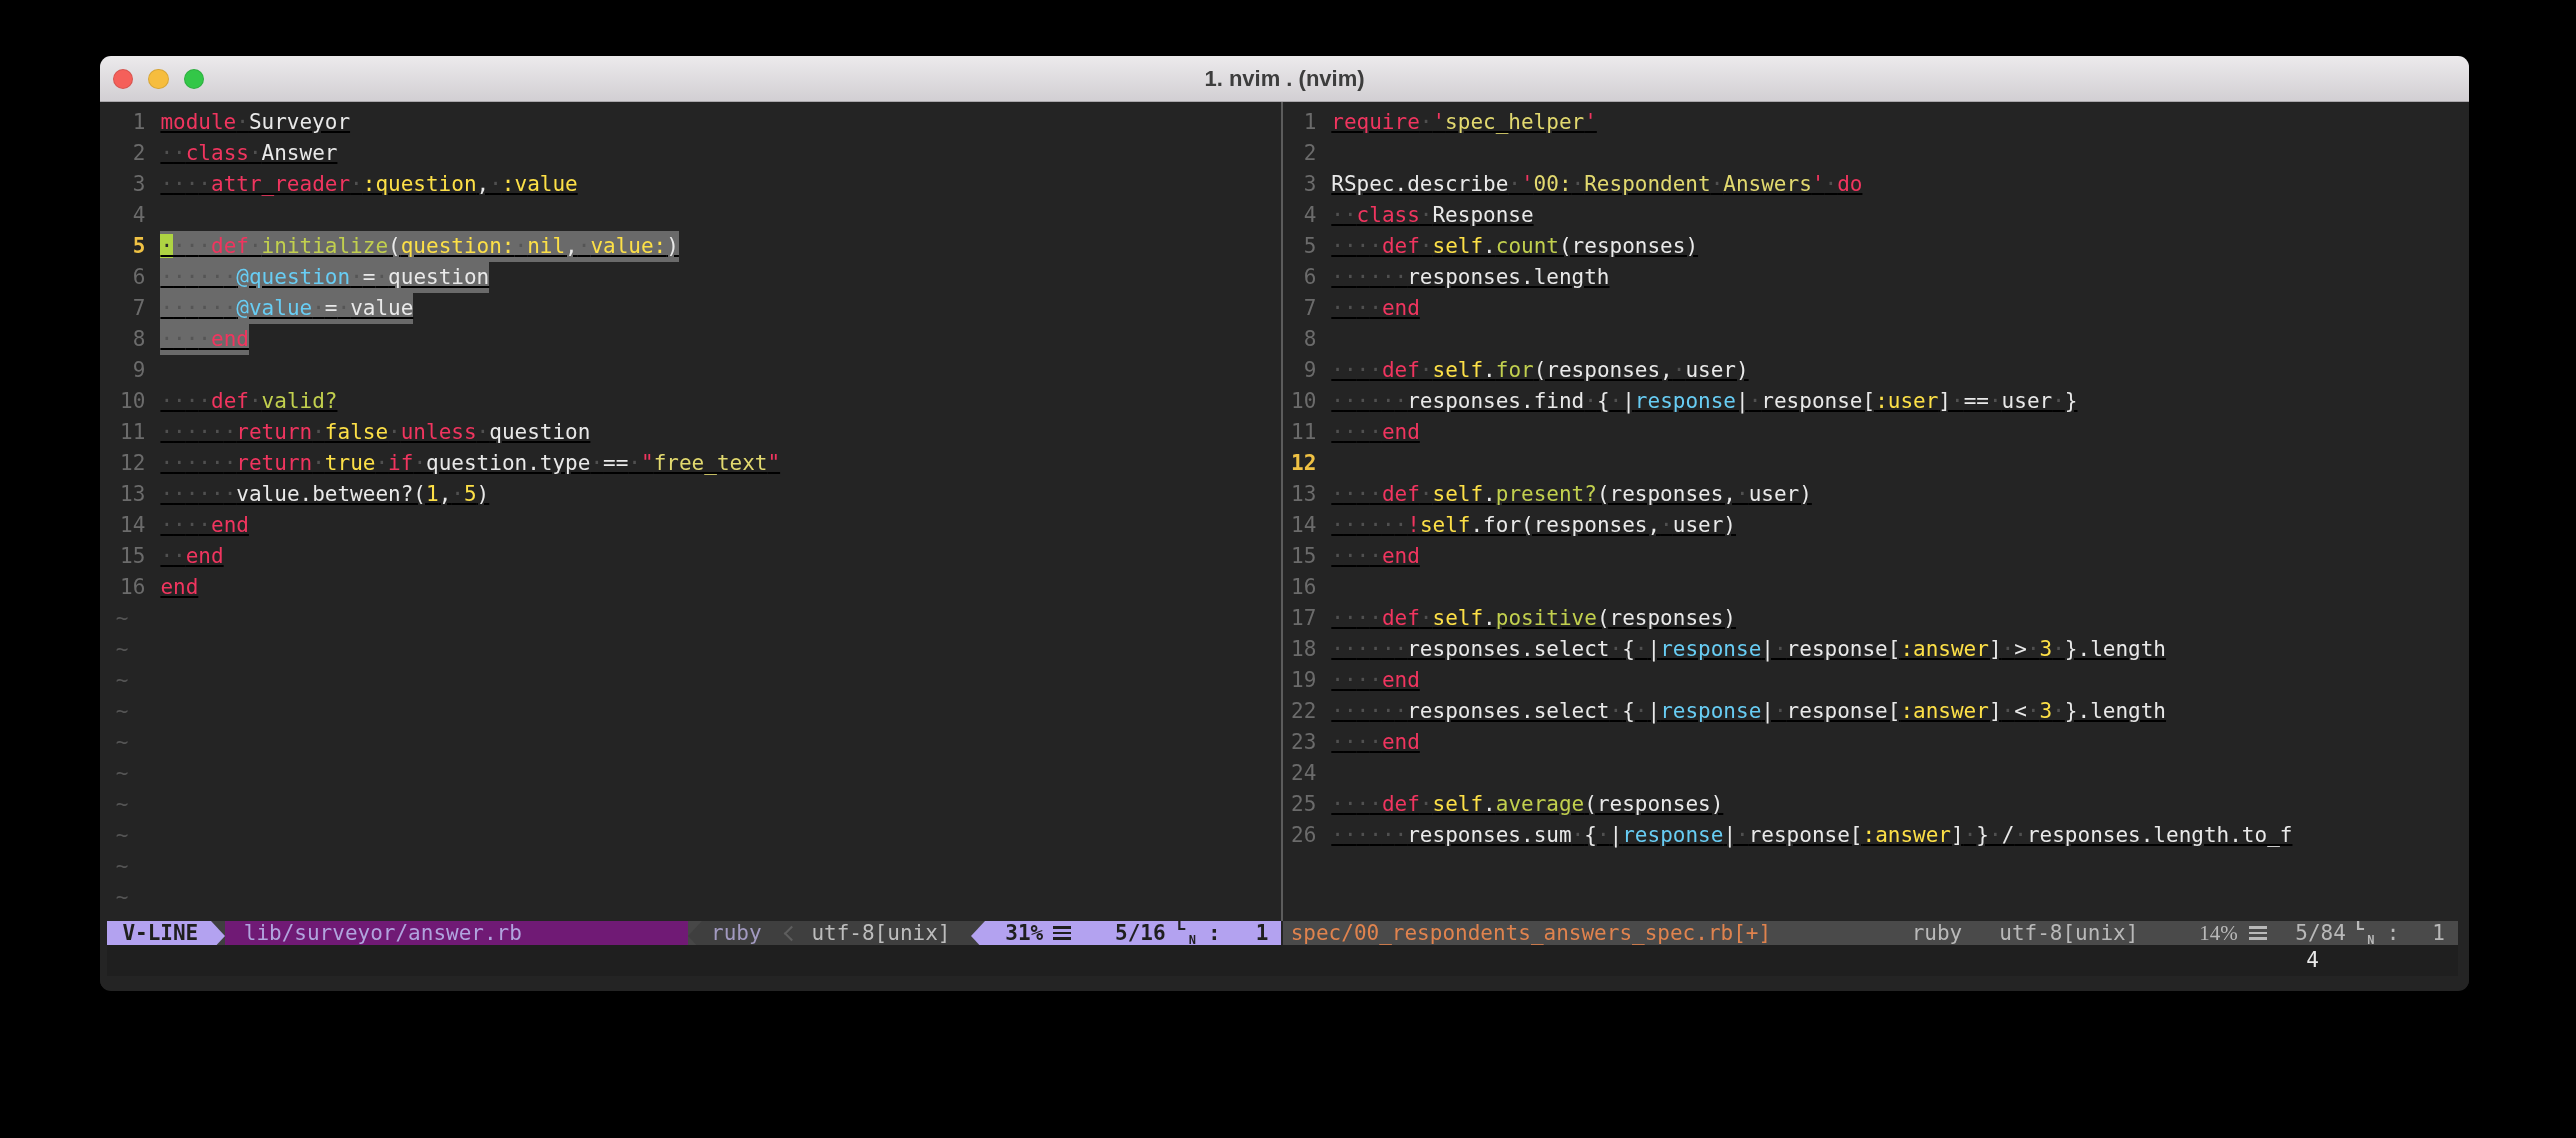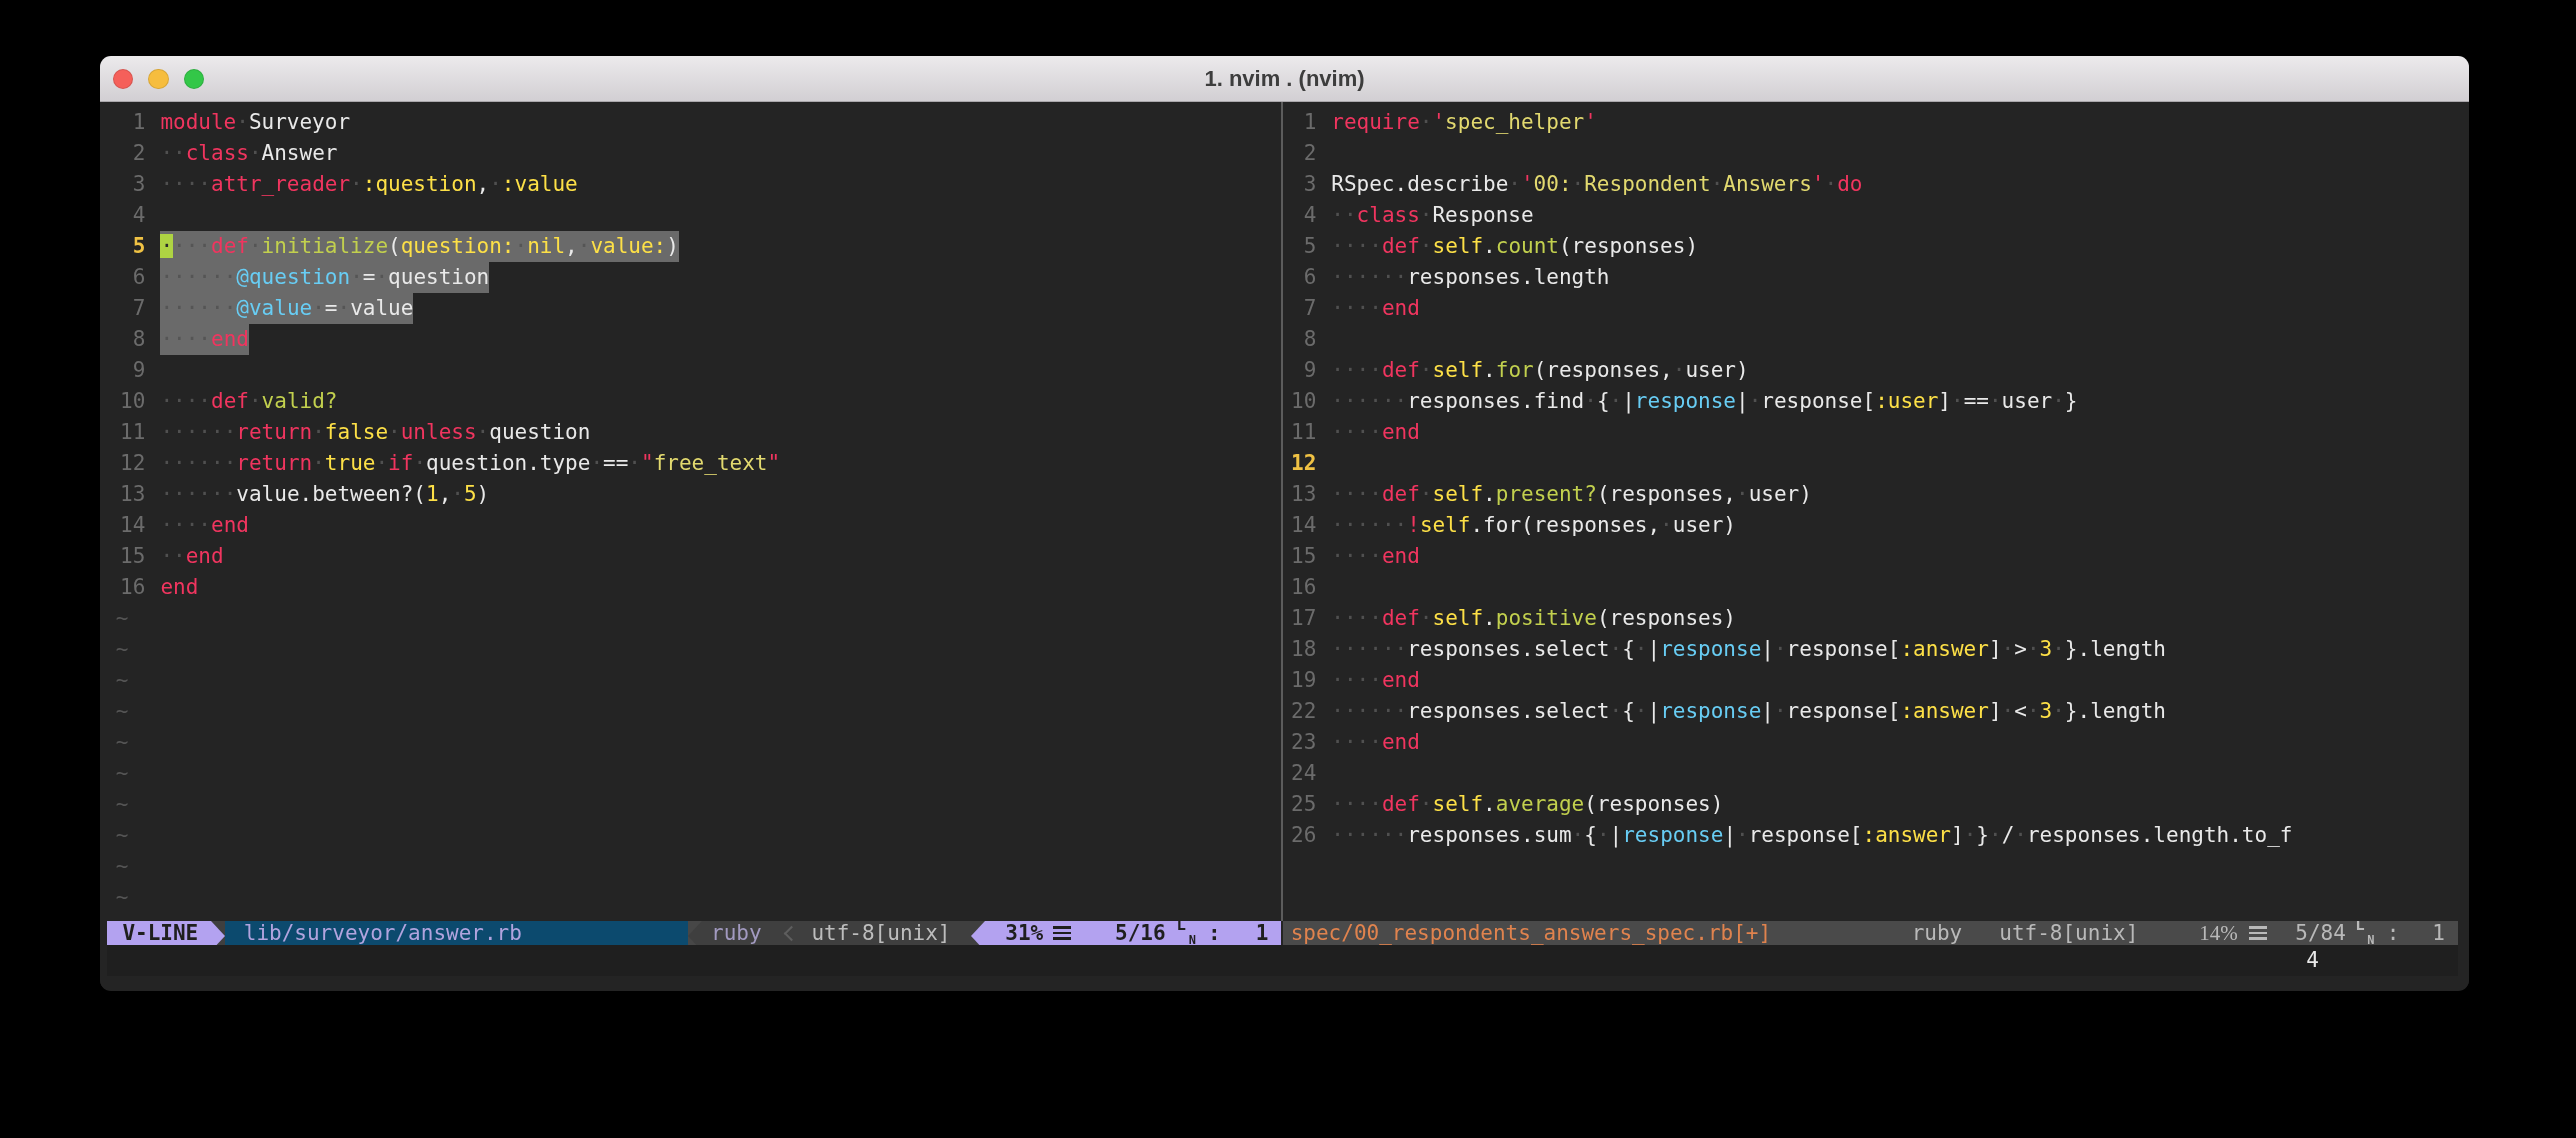--- a/index.html
+++ b/index.html
@@ -28,21 +28,21 @@
   .panes { display:flex; height:819px; }
   .pane { width:1174px; overflow:hidden; padding-top:4.6px; }
   .pane.right { width:auto; flex:1; }
   .vsep { width:1.9px; background:#5c5c5c; flex:none; }
 
   .code-line { display:flex; height:31px; line-height:31px; font-size:21px; white-space:pre; }
   .gutter { width:38px; text-align:right; padding-right:15px; color:#6b6b6b; flex:none;
             box-sizing:content-box; }
   .pane.right .gutter { width:33px; }
   .gutter.cur { color:#f0c244; font-weight:bold; }
-  .line-body { white-space:pre; }
+  .line-body { white-space:pre;text-decoration:underline; }
   .line-body.sel { background:#6a6a6a; }
   .sp { color:#505050; }
   .line-body.sel .sp { color:#555555; }
   .cursor { background:#aed343; color:#2a2a2a; }
   .tk { color:#f0355f; }  
   .tg { color:#c2d04e; }  
   .tc { color:#68cdf4; }  
   .tp { color:#fde047; }  
   .ty { color:#e2d96f; }  
   .tw { color:#e9e9e9; }  
@@ -51,21 +51,21 @@
   
   .statusrow { display:flex; height:24px; font-size:21px; flex:none; }
   .sb-left { width:1174px; flex:none; display:flex; align-items:stretch;
              background:#3f3f3f; overflow:hidden; }
   .sb-gap { width:1.9px; background:#242424; flex:none; }
   .mode { background:#b3a2f0; color:#1f1f1f; font-weight:bold;
           display:flex; align-items:center; padding:0 13px 0 15px; }
   .arrow-right { width:0; height:0; border-top:15.7px solid transparent;
                  border-bottom:15.7px solid transparent; border-left:14px solid #b3a2f0; }
   .sb-file { flex:1; display:flex; align-items:center; padding-left:18.5px; color:#b1a4de;
-             background:#0c4a6e; }
+             background:#701a75; }
   .notch { width:0; height:0; border-top:15.7px solid transparent;
            border-bottom:15.7px solid transparent; border-right:14px solid #3f3f3f;
            background:#474747; }
   .sec { display:flex; align-items:center; }
   .sec.ruby-sec { color:#a29ac0; padding:0 22px 0 9.3px; }
   .chev { width:11px; height:11px; border-left:2.8px solid #5e5e5e;
           border-bottom:2.8px solid #5e5e5e; transform:rotate(45deg);
           margin:0 5.6px 0 1.9px; align-self:center; }
   .sec.enc-sec { color:#bdbdbd; padding:0 20.4px 0 9.3px; }
   .arrow-left-lav { width:0; height:0; border-top:15.7px solid transparent;

